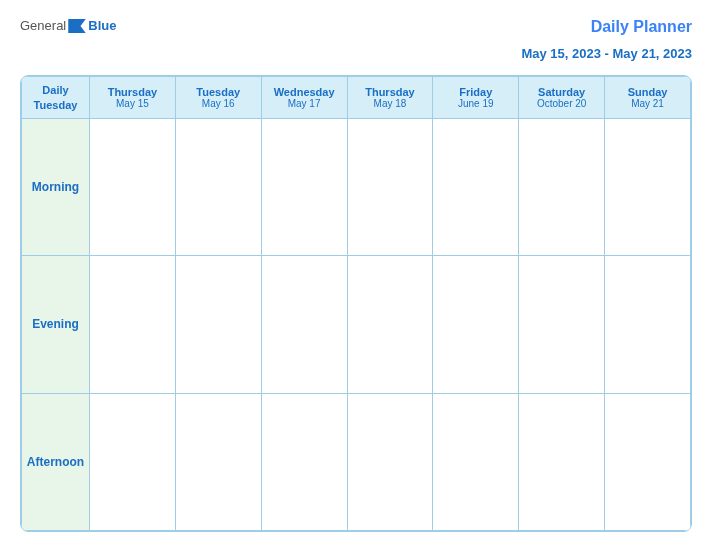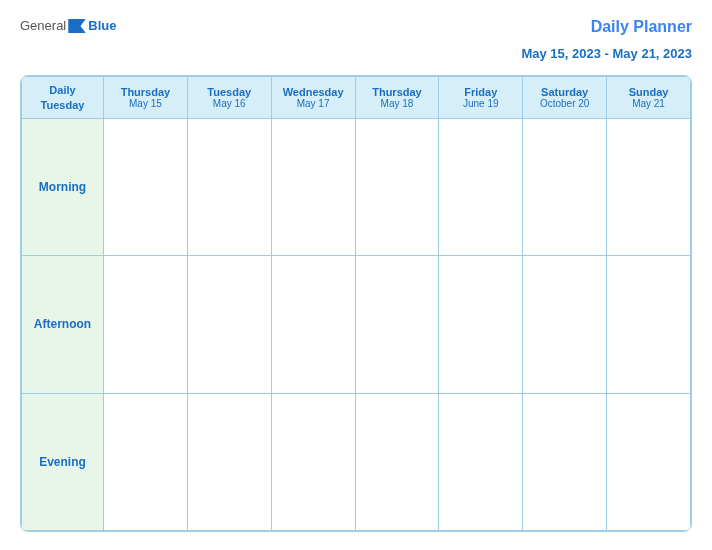--- a/index.html
+++ b/index.html
@@ -114,21 +114,21 @@
 
     .col-header-date {
       font-size: 10px;
       font-weight: 400;
       color: #1a6fc4;
     }
 
     
     .row-label {
       background: #e8f5e9;
-      width: 82px;
+      width: 68px;
       font-size: 12px;
       font-weight: 700;
       color: #1a6fc4;
       padding: 8px 4px;
     }
 
     
     .data-cell {
       background: #fff;
       min-width: 82px;
@@ -207,31 +207,31 @@
           <td class="row-label">Morning</td>
           <td class="data-cell"></td>
           <td class="data-cell"></td>
           <td class="data-cell"></td>
           <td class="data-cell"></td>
           <td class="data-cell"></td>
           <td class="data-cell"></td>
           <td class="data-cell"></td>
         </tr>
         <tr>
+          <td class="row-label">Evening</td>
+          <td class="data-cell"></td>
+          <td class="data-cell"></td>
+          <td class="data-cell"></td>
+          <td class="data-cell"></td>
+          <td class="data-cell"></td>
+          <td class="data-cell"></td>
+          <td class="data-cell"></td>
+        </tr>
+        <tr>
           <td class="row-label">Afternoon</td>
-          <td class="data-cell"></td>
-          <td class="data-cell"></td>
-          <td class="data-cell"></td>
-          <td class="data-cell"></td>
-          <td class="data-cell"></td>
-          <td class="data-cell"></td>
-          <td class="data-cell"></td>
-        </tr>
-        <tr>
-          <td class="row-label">Evening</td>
           <td class="data-cell"></td>
           <td class="data-cell"></td>
           <td class="data-cell"></td>
           <td class="data-cell"></td>
           <td class="data-cell"></td>
           <td class="data-cell"></td>
           <td class="data-cell"></td>
         </tr>
       </tbody>
     </table>

